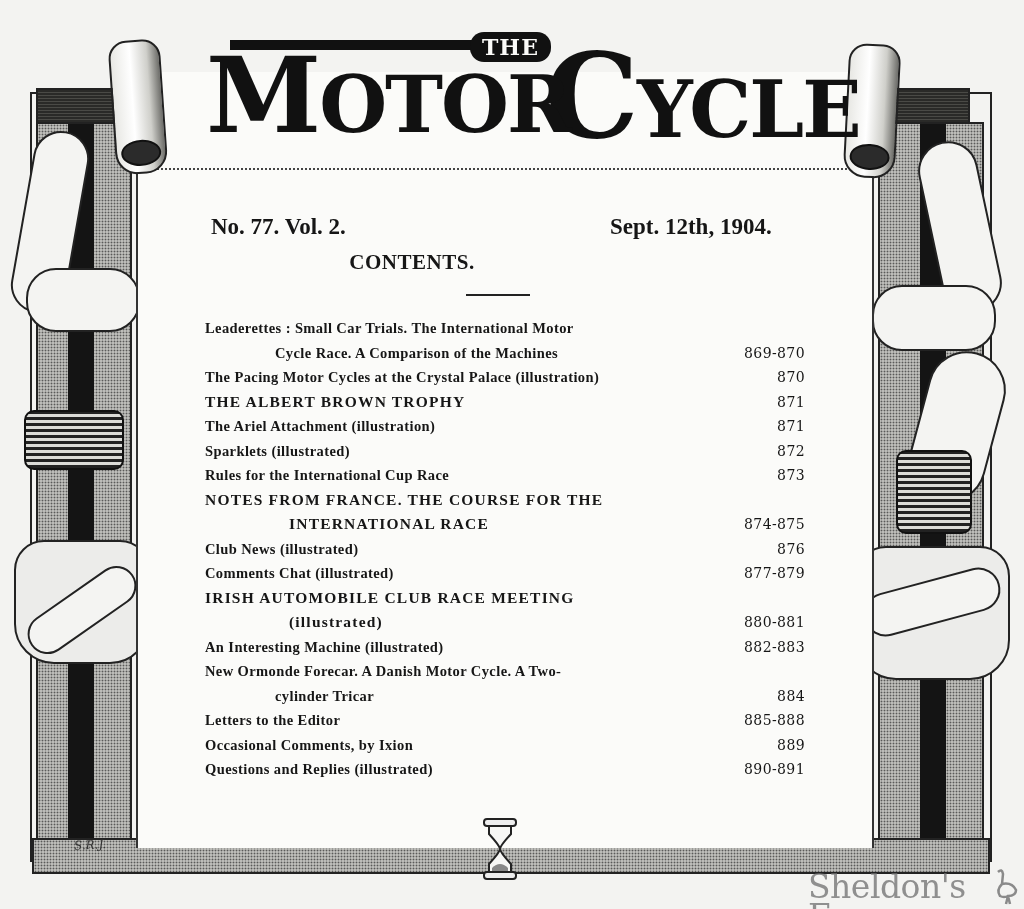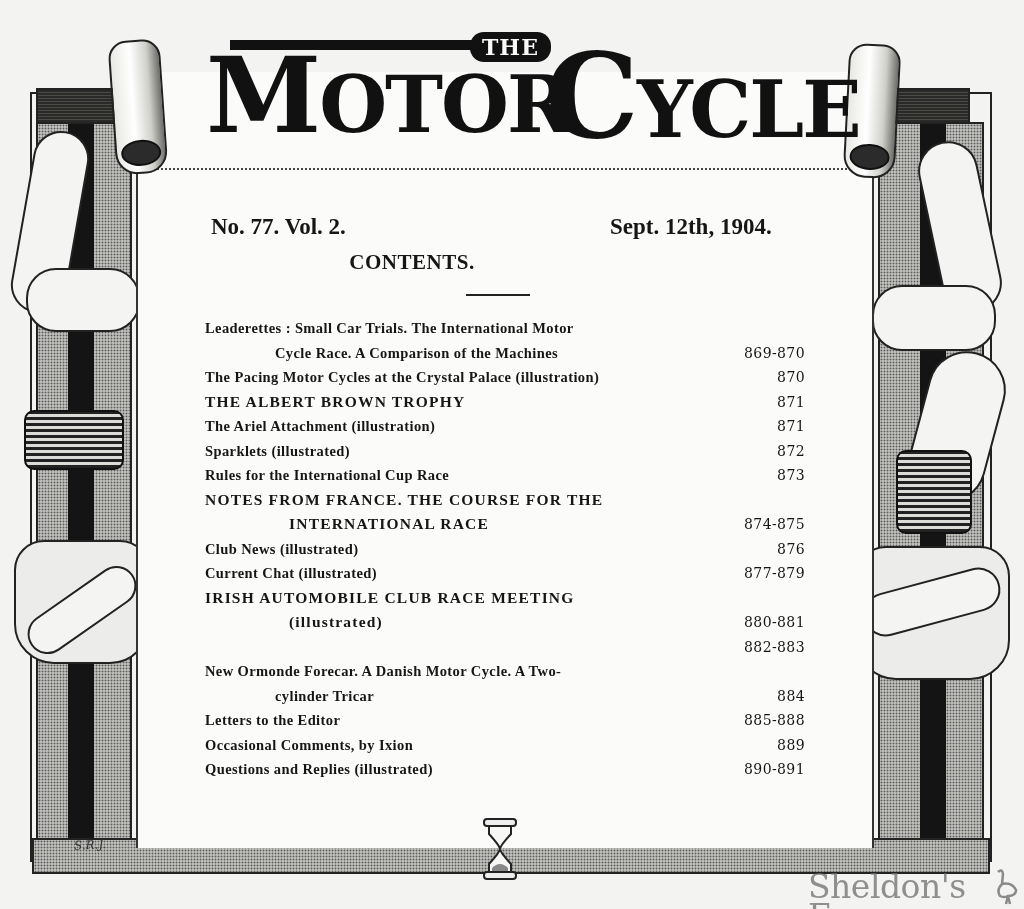--- a/index.html
+++ b/index.html
@@ -253,30 +253,31 @@
         <span class="toc-title caps"><span>NOTES FROM FRANCE. THE COURSE FOR THE</span><span class="line2">INTERNATIONAL RACE</span></span>
         <span class="toc-leader"></span>
         <span class="toc-pages">874-875</span>
       </div>
       <div class="toc-row">
         <span class="toc-title"><span>Club News (illustrated)</span></span>
         <span class="toc-leader"></span>
         <span class="toc-pages">876</span>
       </div>
       <div class="toc-row">
-        <span class="toc-title"><span>Current Chat (illustrated)</span></span>
+        <span class="toc-title"><span>Comments Chat (illustrated)</span></span>
         <span class="toc-leader"></span>
         <span class="toc-pages">877-879</span>
       </div>
       <div class="toc-row">
         <span class="toc-title caps"><span>IRISH AUTOMOBILE CLUB RACE MEETING</span><span class="line2">(illustrated)</span></span>
         <span class="toc-leader"></span>
         <span class="toc-pages">880-881</span>
       </div>
       <div class="toc-row">
+        <span class="toc-title"><span>An Interesting Machine (illustrated)</span></span>
         <span class="toc-leader"></span>
         <span class="toc-pages">882-883</span>
       </div>
       <div class="toc-row">
         <span class="toc-title"><span>New Ormonde Forecar. A Danish Motor Cycle. A Two-</span><span class="line2">cylinder Tricar</span></span>
         <span class="toc-leader"></span>
         <span class="toc-pages">884</span>
       </div>
       <div class="toc-row">
         <span class="toc-title"><span>Letters to the Editor</span></span>

